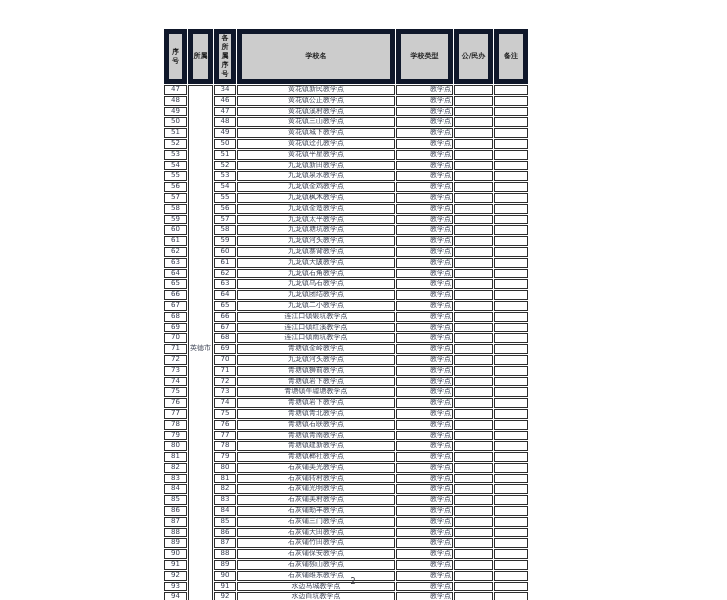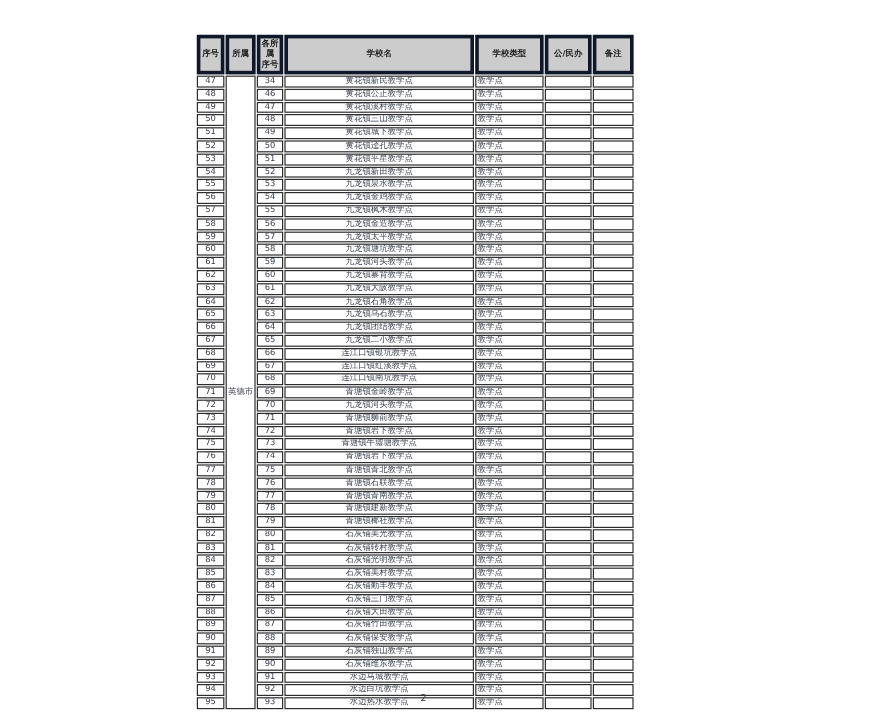--- a/index.html
+++ b/index.html
@@ -14,21 +14,21 @@
   table.school-table {
     position: absolute;
     left: 163px;
     top: 28px;
     border-collapse: separate;
     border-spacing: 1px;
     table-layout: fixed;
   }
   table.school-table th {
     background: #cccccc;
-    border: 3px solid #0f172a;
+    border: 5px solid #0f172a;
     font-size: 7px;
     font-weight: bold;
     color: #1d1d1d;
     text-align: center;
     vertical-align: middle;
     padding: 0;
     height: 26px;
     line-height: 9px;
     white-space: pre-line;
     overflow: hidden;
@@ -39,21 +39,21 @@
     height: 7.6px;
     line-height: 7.8px;
     padding: 0 1px;
     color: #3a4052;
     overflow: hidden;
     white-space: nowrap;
     background: #ffffff;
   }
   td.num    { text-align: center; color: #2d2d33; }
   td.name   { text-align: center; padding-left: 2px; }
-  td.type   { text-align: left; }
+  td.type   { text-align: right; }
   td.empty  { }
   td.region {
     text-align: right;
     vertical-align: middle;
     font-size: 7px;
     color: #2d2d33;
     white-space: nowrap;
   }
   .page-number {
     position: absolute;

